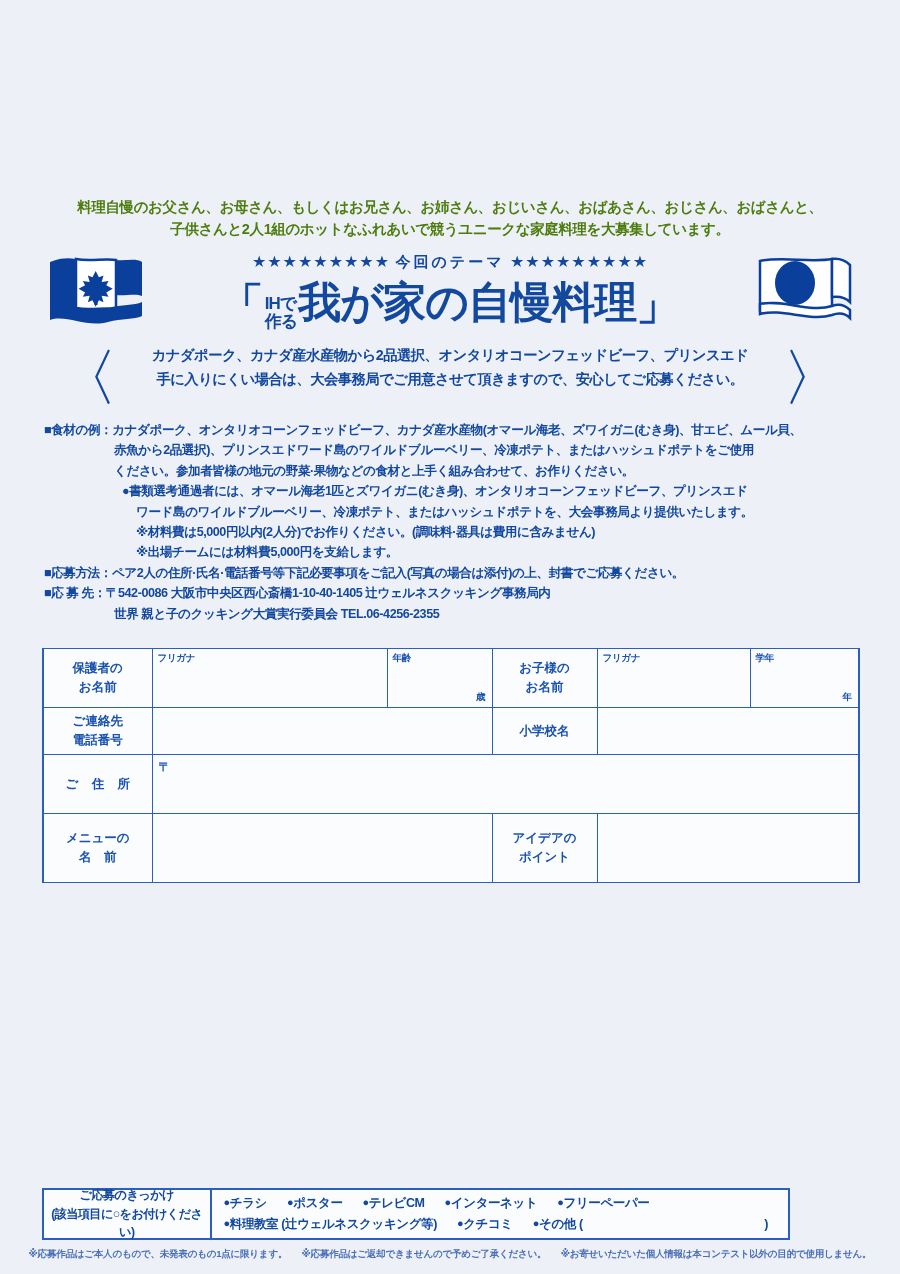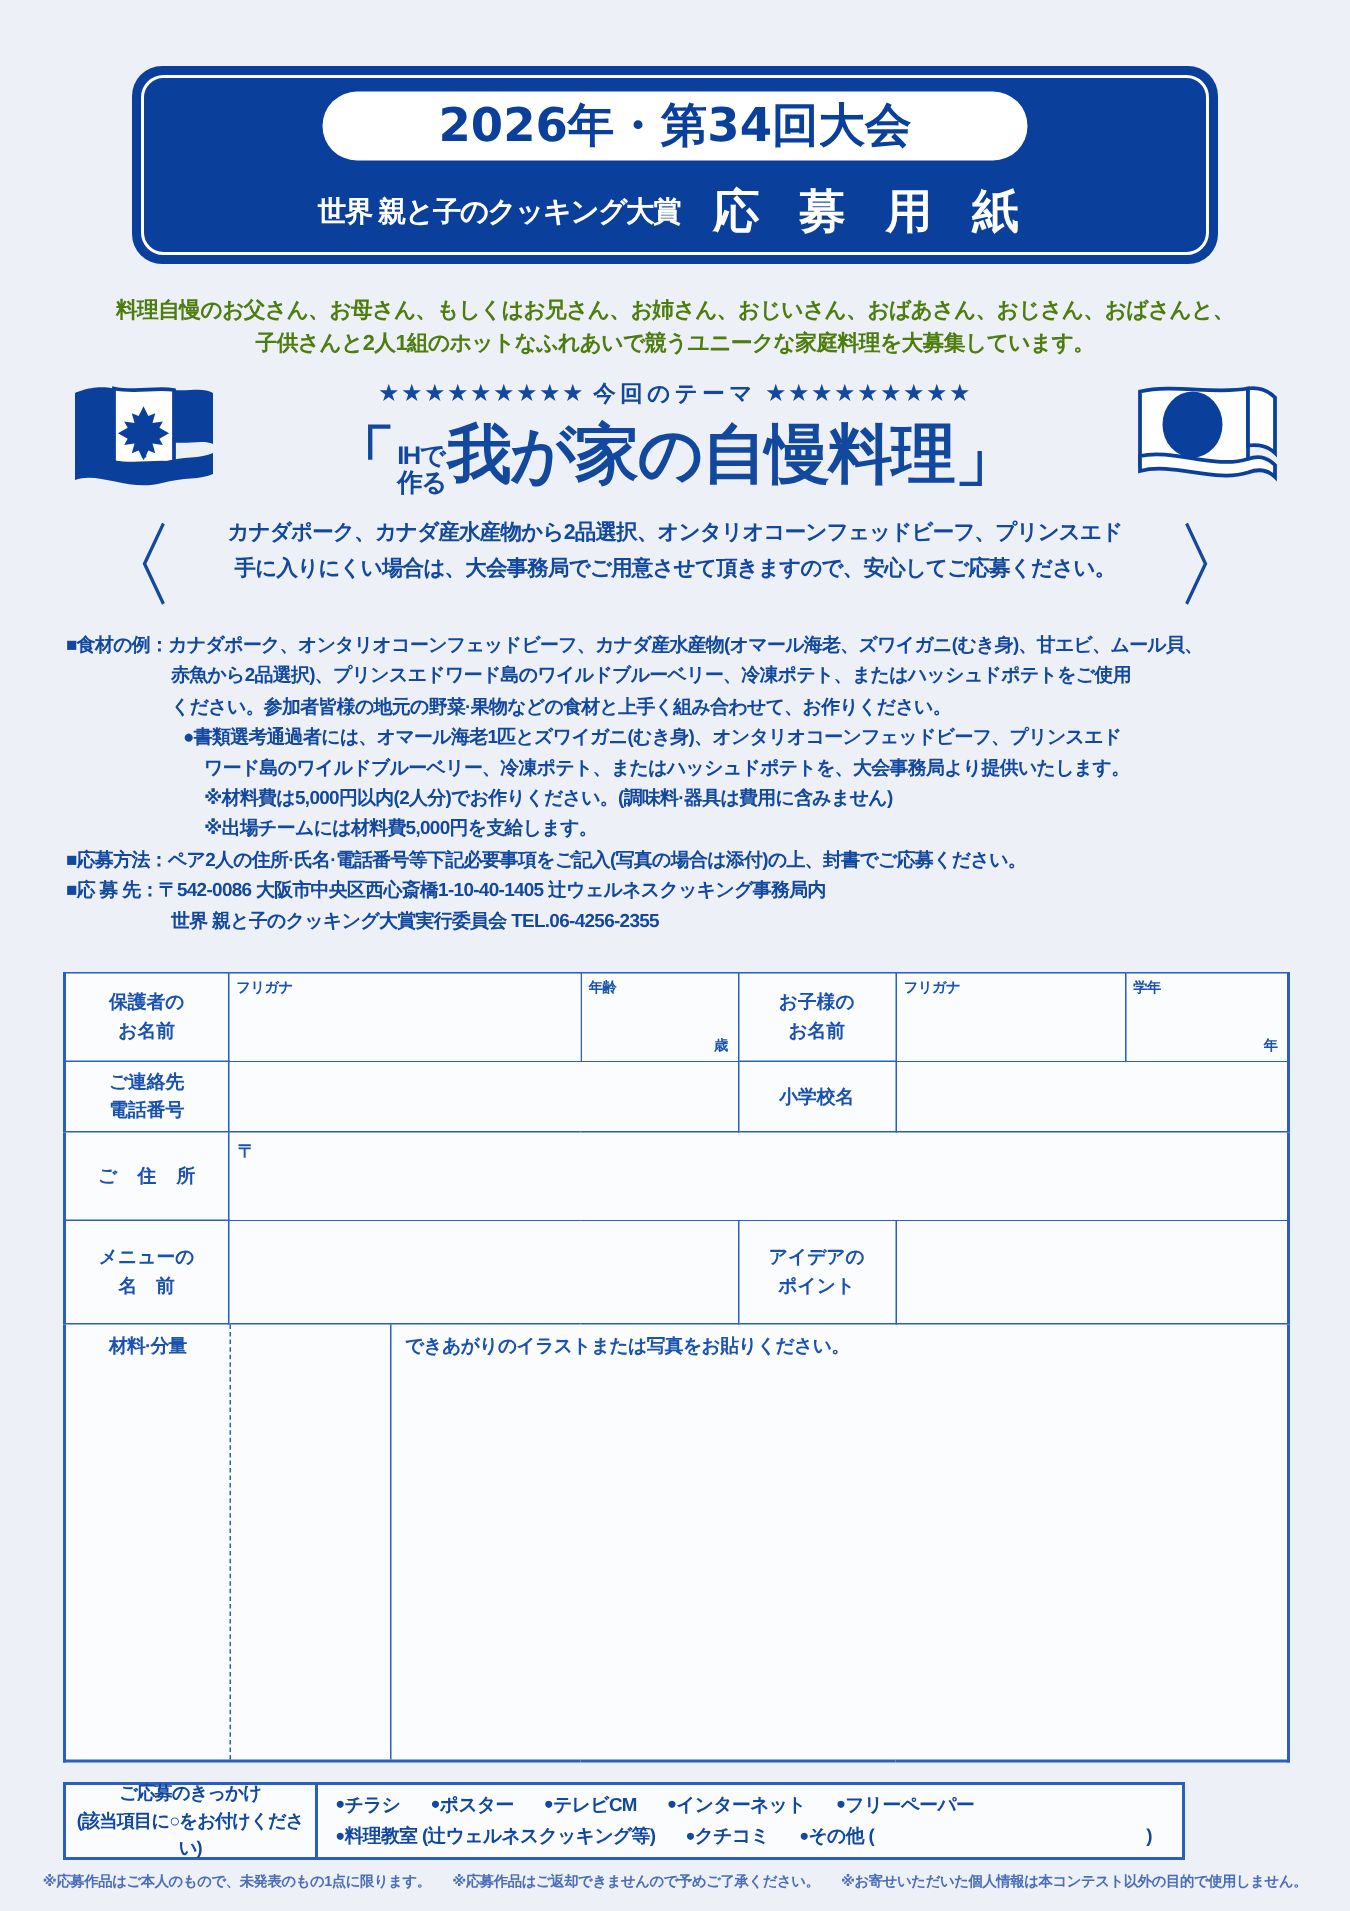--- a/index.html
+++ b/index.html
@@ -182,30 +182,20 @@
     font-size:9.6px;font-weight:bold;color:#4a6fb8;letter-spacing:-0.3px;
     white-space:nowrap;
   }
   .footer span{margin:0 6px;}
 </style>
 </head>
 <body>
 
 <div class="page">
 
-  <div class="header">
-    <div class="header-inner"></div>
-    <div class="year-pill">
-      <span>2026年・第34回大会</span>
-    </div>
-    <div class="header-row2">
-      <div class="hdr-sub">世界 親と子のクッキング大賞</div>
-      <div class="hdr-main">応 募 用 紙</div>
-    </div>
-  </div>
 
   <div class="lead">
     <div>料理自慢のお父さん、お母さん、もしくはお兄さん、お姉さん、おじいさん、おばあさん、おじさん、おばさんと、</div>
     <div>子供さんと2人1組のホットなふれあいで競うユニークな家庭料理を大募集しています。</div>
   </div>
 
   <div class="theme-wrap">
 
     <svg class="flag ca" width="100" height="68" viewBox="0 0 100 68">
       <path d="M4 6 C4 6 16 0 30 3 L30 52 C16 49 4 55 4 55 Z" fill="#0b3f9c"></path>
@@ -315,30 +305,20 @@
         <div>名　前</div>
       </td>
       <td colspan="2" class="cell"></td>
       <td class="lbl">
         <div>アイデアの</div>
         <div>ポイント</div>
       </td>
       <td colspan="2" class="cell outer-r"></td>
     </tr>
 
-    <tr>
-      <td colspan="6" class="outer-l outer-r" style="border-bottom:2px solid #2a5fc0">
-        <div class="bigarea">
-          <div class="dashline"></div>
-          <div class="solidline"></div>
-          <div class="mat-lbl">材料·分量</div>
-          <div class="illu">できあがりのイラストまたは写真をお貼りください。</div>
-        </div>
-      </td>
-    </tr>
   </tbody>
     </table>
 
   <div class="trigger">
     <div class="t-left">
       <div>ご応募のきっかけ</div>
       <div>(該当項目に○をお付けください)</div>
     </div>
     <div class="t-right">
       <div class="t-row">

